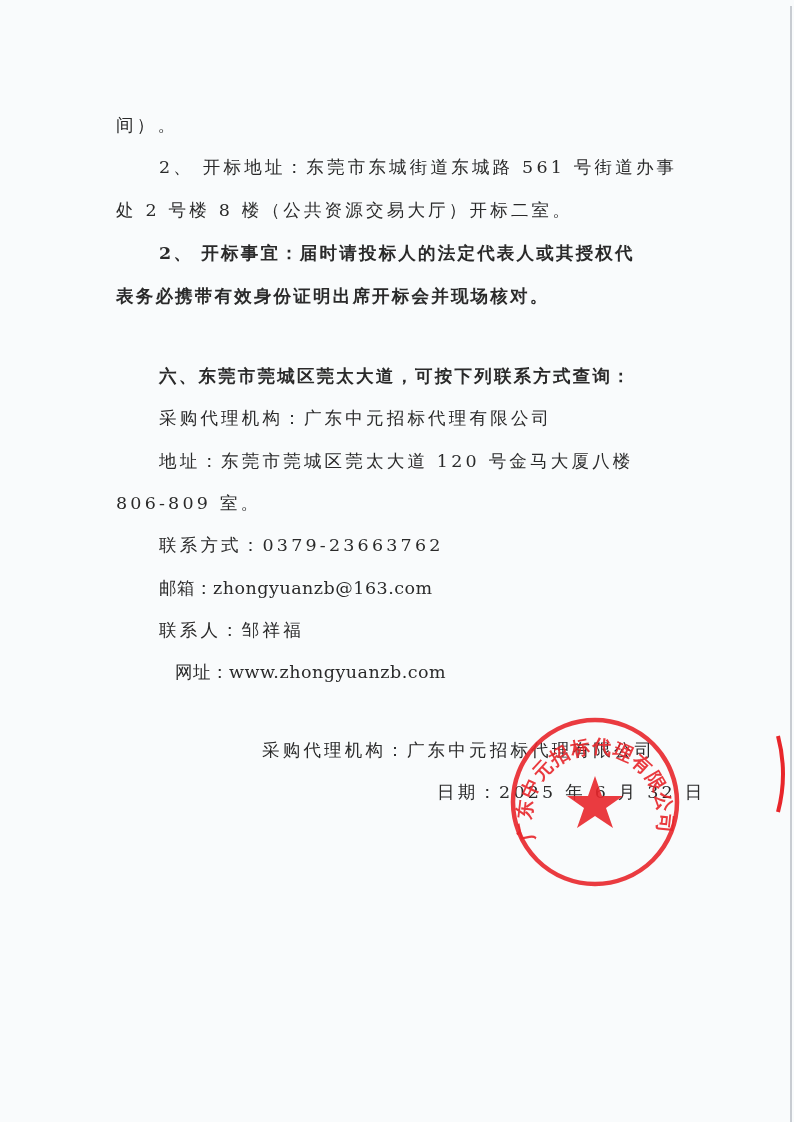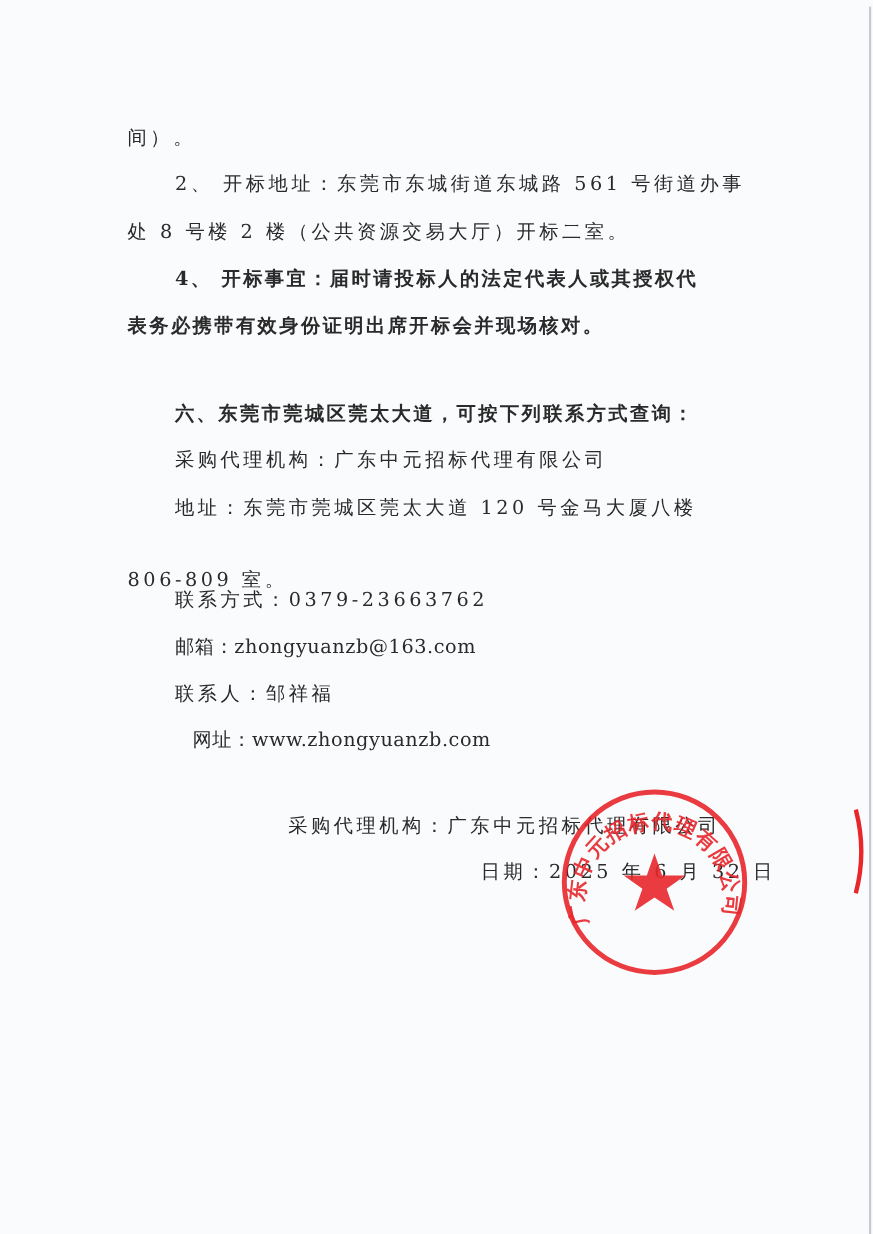--- a/index.html
+++ b/index.html
@@ -14,28 +14,28 @@
   .stamp { position:absolute; left:507px; top:714px; width:176px; height:176px; }
   .stamp-edge { position:absolute; left:776px; top:734px; width:12px; height:80px; }
 </style>
 </head>
 <body>
 
 <div class="edge-line"></div>
 
 <div class="line" style="left:116px;top:113px;">间）。</div>
 <div class="line" style="left:159px;top:155px;">2、 开标地址：东莞市东城街道东城路 561 号街道办事</div>
-<div class="line" style="left:116px;top:198px;">处 8 号楼 2 楼（公共资源交易大厅）开标二室。</div>
-<div class="line bold" style="left:159px;top:241px;">4、 开标事宜：届时请投标人的法定代表人或其授权代</div>
+<div class="line" style="left:116px;top:198px;">处 2 号楼 8 楼（公共资源交易大厅）开标二室。</div>
+<div class="line bold" style="left:159px;top:241px;">2、 开标事宜：届时请投标人的法定代表人或其授权代</div>
 <div class="line bold" style="left:116px;top:284px;">表务必携带有效身份证明出席开标会并现场核对。</div>
 
 <div class="line bold" style="left:159px;top:364px;">六、东莞市莞城区莞太大道，可按下列联系方式查询：</div>
 <div class="line" style="left:159px;top:406px;">采购代理机构：广东中元招标代理有限公司</div>
 <div class="line" style="left:159px;top:449px;">地址：东莞市莞城区莞太大道 120 号金马大厦八楼</div>
-<div class="line" style="left:116px;top:491px;margin-top:24px;">806-809 室。</div>
+<div class="line" style="left:116px;top:491px;">806-809 室。</div>
 <div class="line" style="left:159px;top:533px;">联系方式：0379-23663762</div>
 <div class="line mono" style="left:159px;top:576px;">邮箱：zhongyuanzb@163.com</div>
 <div class="line" style="left:159px;top:618px;">联系人：邹祥福</div>
 <div class="line mono" style="left:175px;top:660px;">网址：www.zhongyuanzb.com</div>
 
 <div class="line" style="left:262px;top:738px;">采购代理机构：广东中元招标代理有限公司</div>
 <div class="line" style="left:437px;top:780px;">日期：2025 年 6 月 32 日</div>
 
 <svg class="stamp" viewBox="0 0 176 176">
   <circle cx="88" cy="88" r="82" fill="none" stroke="#e8262b" stroke-width="4.5" opacity="0.9"></circle>

